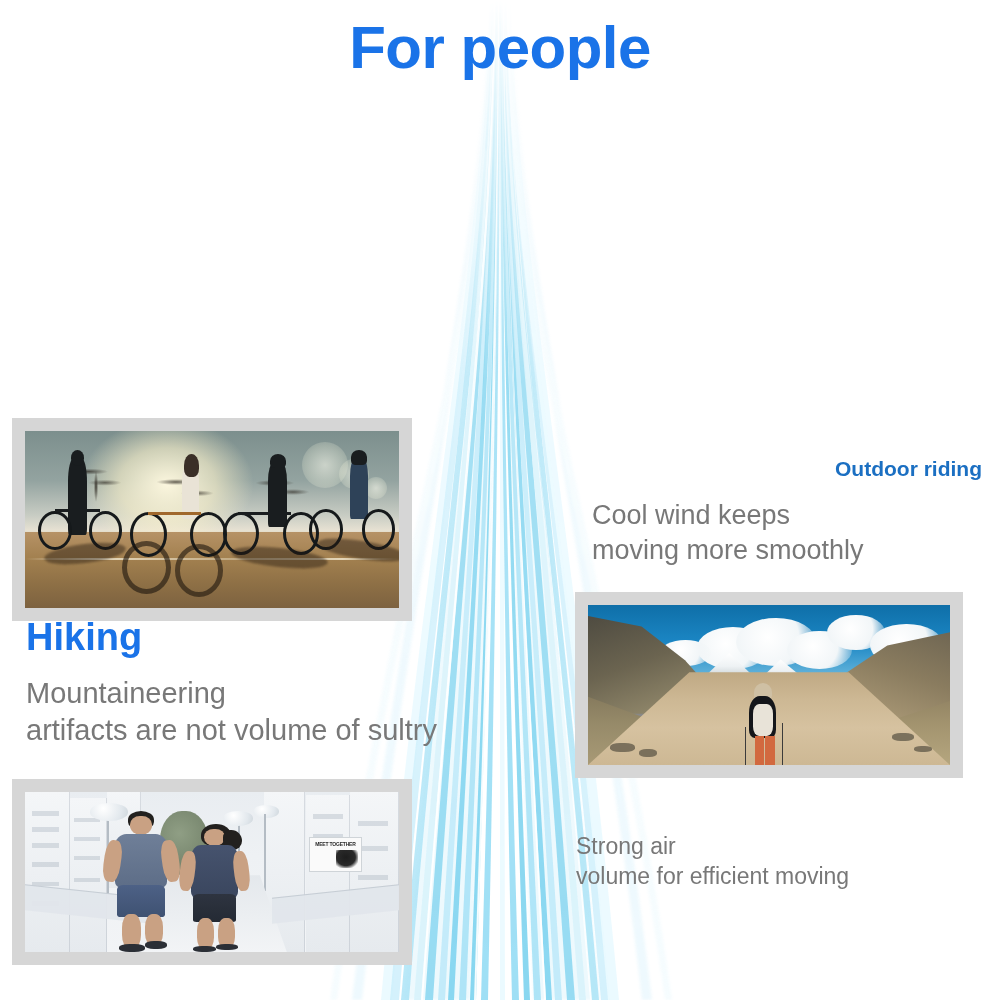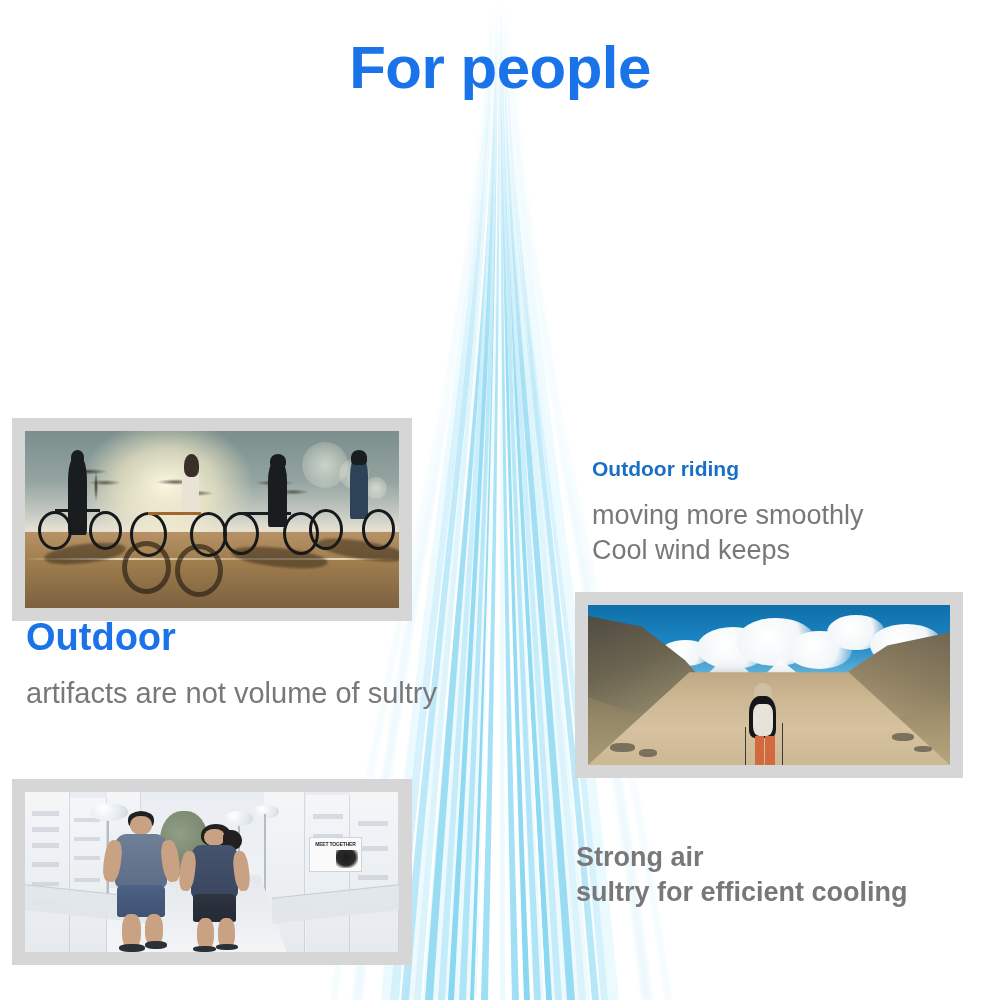--- a/index.html
+++ b/index.html
@@ -27,21 +27,21 @@
     width:1000px;
     z-index:3;
     text-align:center;
   }
   .main-title {
     font-size:60px;
     font-weight:bold;
     color:#1a73e8;
     letter-spacing:-0.5px;
     line-height:1;
-    padding-top:38px;
+    padding-top:18px;
   }
   .subtitle {
     margin-top:22px;
     font-size:39px;
     color:#6e6e6e;
     line-height:1.28;
     font-weight:normal;
   }
   .subtitle .l1 { display:block; }
   .subtitle .l2 { display:block; }
@@ -217,26 +217,26 @@
     line-height:1.3;
     font-weight:normal;
   }
   .sec-body span { display:block; }
 
   #block-hiking { left:26px; top:617px; width:470px; }
   #block-hiking .sec-title { font-size:38px; color:#1a73e8; }
   #block-hiking .sec-body { font-size:29px; margin-top:16px; }
 
   #block-riding { left:592px; top:457px; width:390px; }
-  #block-riding .sec-title { font-size:21px; }
+  #block-riding .sec-title { font-size:21px;text-align:right; }
   #block-riding .sec-body { font-size:27px; margin-top:18px; }
 
   #block-running { left:576px; top:820px; width:400px; }
   #block-running .sec-title { font-size:21px; }
-  #block-running .sec-body { font-size:27px; margin-top:20px;font-weight:bold; }
+  #block-running .sec-body { font-size:23px; margin-top:12px; }
 </style>
 </head>
 <body>
 
 <svg id="airflow" viewBox="0 0 1000 1000" preserveAspectRatio="none">
   <defs>
     <linearGradient id="fadeTop" x1="0" y1="0" x2="0" y2="1">
       <stop offset="0%" stop-color="#ffffff" stop-opacity="0"></stop>
       <stop offset="12%" stop-color="#ffffff" stop-opacity="0.30"></stop>
       <stop offset="38%" stop-color="#ffffff" stop-opacity="0.85"></stop>
@@ -346,22 +346,23 @@
 
     <div class="cy-wheel" style="left:26%;top:62%;width:13%;height:30%;border-width:5px;border-color:rgba(30,22,14,0.62);"></div>
     <div class="cy-wheel" style="left:40%;top:64%;width:13%;height:30%;border-width:5px;border-color:rgba(30,22,14,0.6);"></div>
     <div class="cy-shadow" style="left:5%;top:64%;width:22%;height:11%;transform:rotate(-7deg);"></div>
     <div class="cy-shadow" style="left:55%;top:66%;width:26%;height:11%;transform:rotate(6deg);"></div>
     <div class="cy-shadow" style="left:78%;top:62%;width:24%;height:10%;transform:rotate(9deg);"></div>
   </div>
 </div>
 
 <div class="block" id="block-hiking">
-  <div class="sec-title">Outdoor</div>
+  <div class="sec-title">Hiking</div>
   <div class="sec-body">
+    <span>Mountaineering</span>
     <span>artifacts are not volume of sultry</span>
   </div>
 </div>
 
 <div class="photo-frame" id="frame-runners">
   <div class="photo">
     <div class="rn-bg"></div>
 
     <div class="rn-building" style="left:0%;top:0%;width:12%;height:100%;"></div>
     <div class="rn-building" style="left:12%;top:4%;width:10%;height:96%;"></div>
@@ -429,22 +430,22 @@
     <div class="rn-limb" style="left:46%;top:79%;width:4.6%;height:20%;"></div>
     <div class="rn-limb" style="left:51.5%;top:79%;width:4.6%;height:19%;"></div>
     <div class="rn-shoe" style="left:45%;top:96%;width:6%;height:4%;"></div>
     <div class="rn-shoe" style="left:51%;top:95%;width:6%;height:4%;"></div>
   </div>
 </div>
 
 <div class="block" id="block-riding">
   <div class="sec-title">Outdoor riding</div>
   <div class="sec-body">
+    <span>Cool wind keeps</span>
     <span>moving more smoothly</span>
-    <span>Cool wind keeps</span>
   </div>
 </div>
 
 <div class="photo-frame" id="frame-hiker">
   <div class="photo">
     <div class="hk-sky"></div>
 
     <div class="hk-cloud" style="left:30%;top:14%;width:20%;height:26%;"></div>
     <div class="hk-cloud" style="left:41%;top:8%;width:22%;height:30%;"></div>
     <div class="hk-cloud" style="left:55%;top:16%;width:18%;height:24%;"></div>
@@ -473,15 +474,15 @@
     <div class="hk-hiker-leg" style="left:46%;top:82%;width:2.6%;height:18%;"></div>
     <div class="hk-hiker-leg" style="left:49%;top:82%;width:2.6%;height:18%;"></div>
     <div class="hk-pole" style="left:53.5%;top:74%;height:26%;"></div>
     <div class="hk-pole" style="left:43.5%;top:76%;height:24%;"></div>
   </div>
 </div>
 
 <div class="block" id="block-running">
   <div class="sec-body">
     <span>Strong air</span>
-    <span>sultry for efficient cooling</span>
+    <span>volume for efficient moving</span>
   </div>
 </div>
 
 </body></html>

